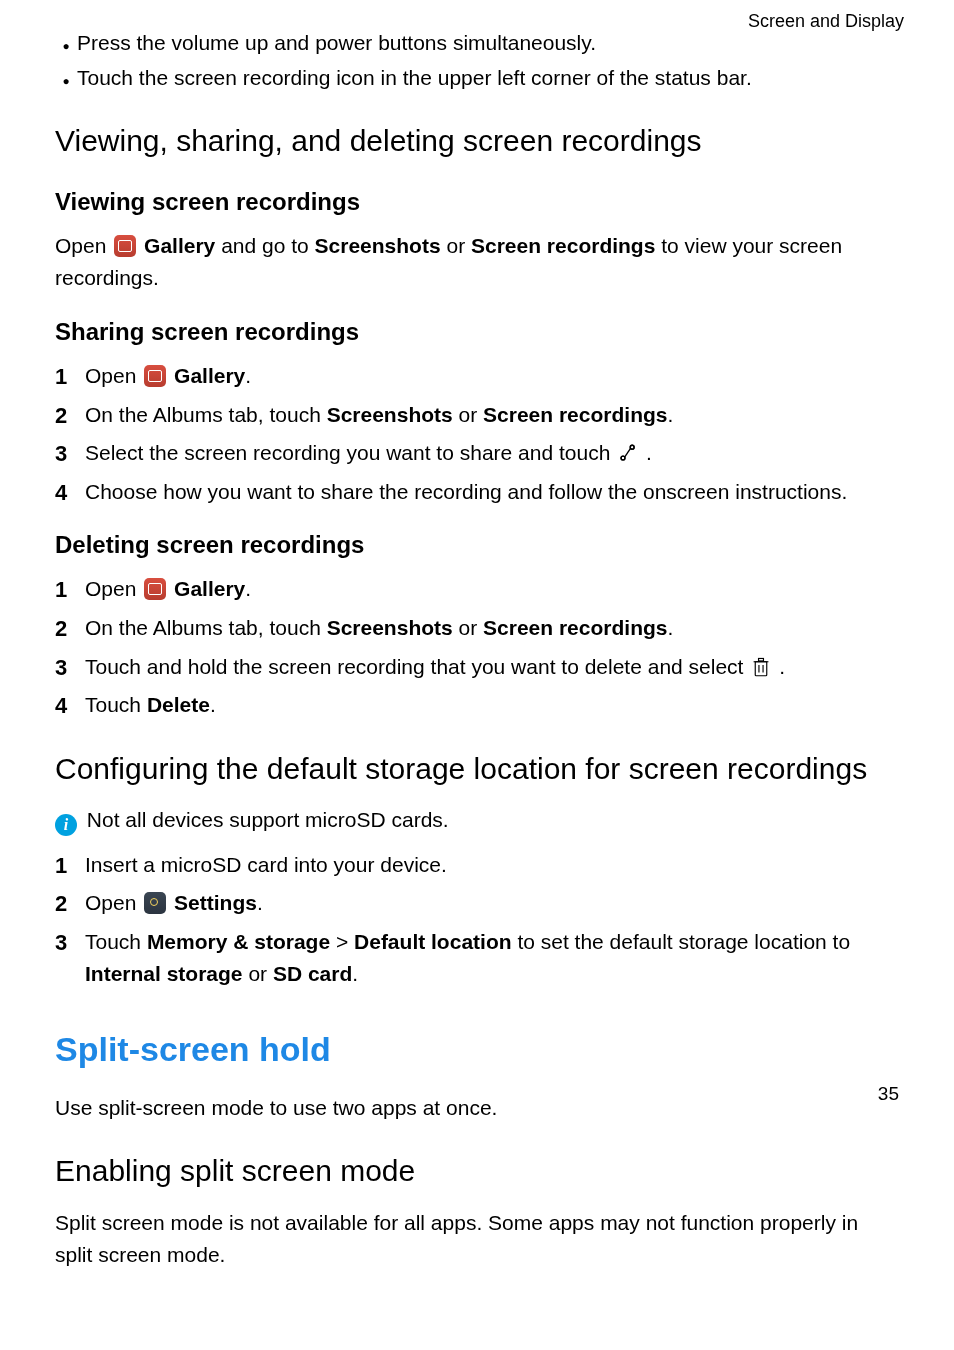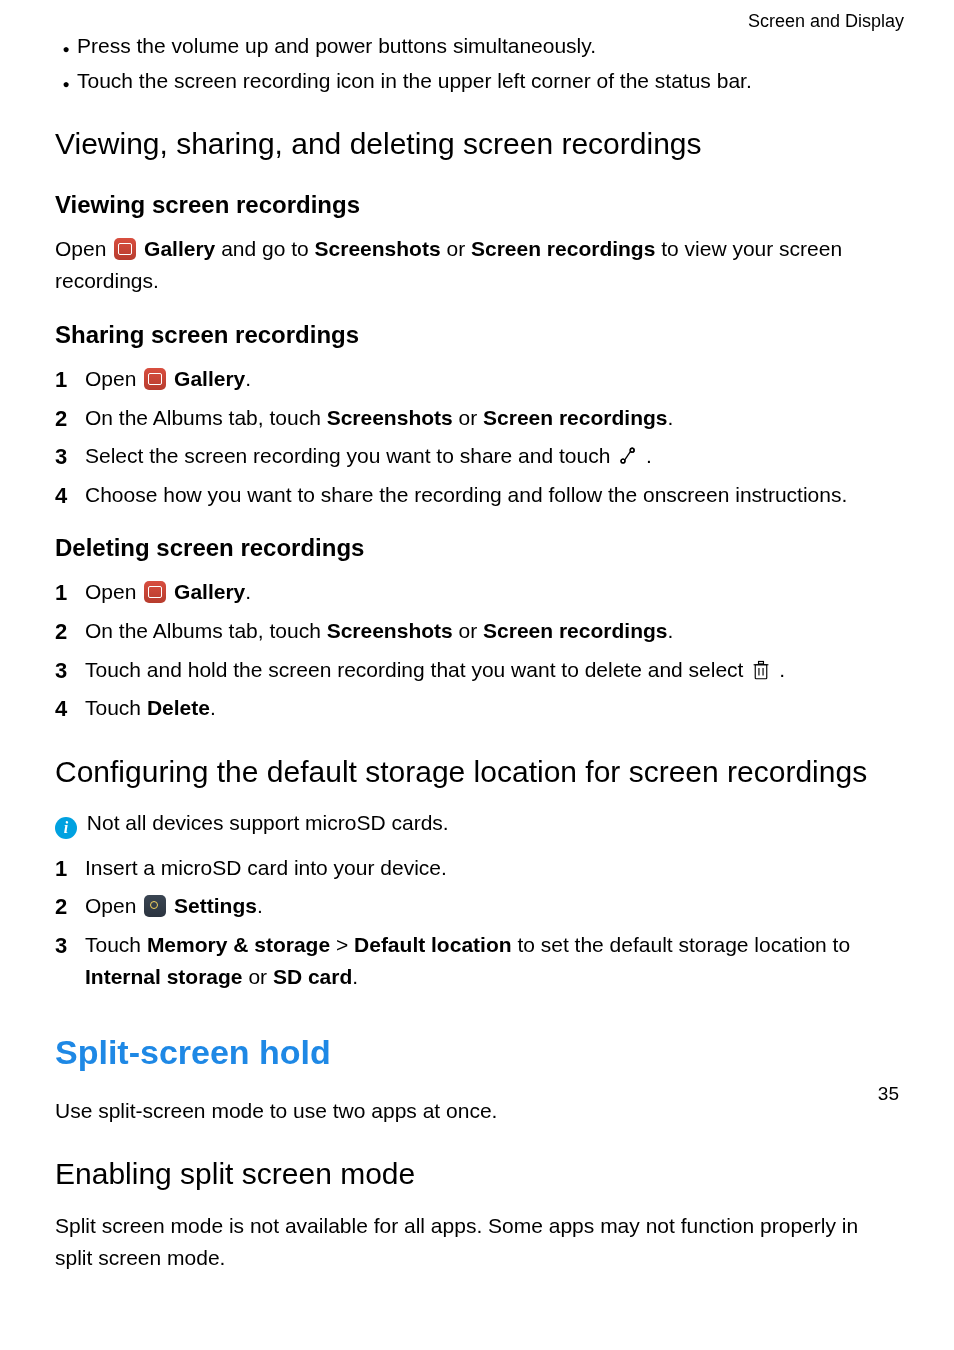--- a/index.html
+++ b/index.html
@@ -12,30 +12,30 @@
     font-family: Arial, Helvetica, sans-serif;
     color: #000;
     font-size: 21px;
     line-height: 1.55;
   }
   .page {
     position: relative;
     width: 954px;
     height: 1148px;
     box-sizing: border-box;
-    padding: 12px 55px 0 55px;
+    padding: 22px 55px 0 55px;
   }
   .header-right {
     position: absolute;
     top: 8px;
     right: 50px;
     font-size: 18px;
   }
   .bullets {
-    margin: 18px 0 18px 0;
+    margin: 5px 0 18px 0;
     padding-left: 18px;
   }
   .bullets li {
     margin: 2px 0;
     padding-left: 4px;
   }
   .bullets li::marker {
     content: "● ";
     font-size: 12px;
     color: #000;

